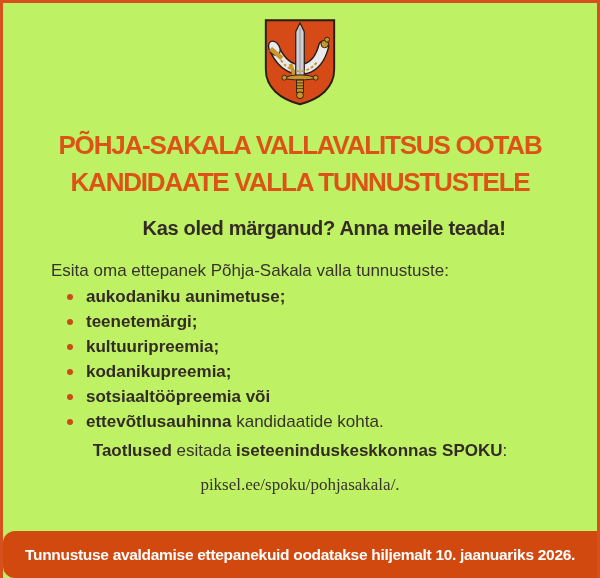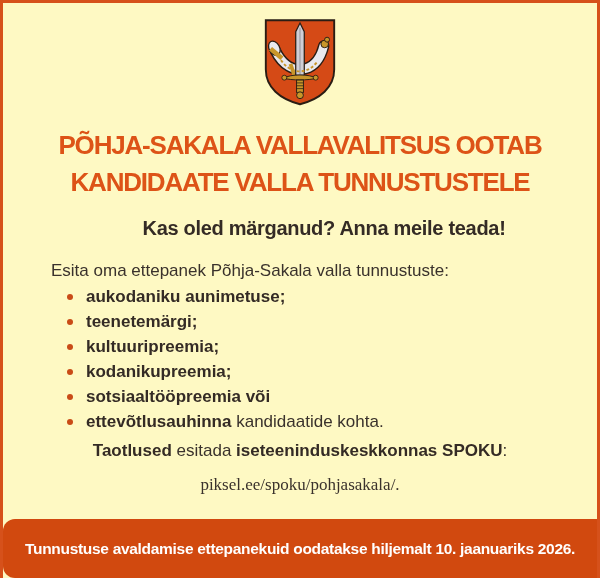--- a/index.html
+++ b/index.html
@@ -1,20 +1,20 @@
 <!DOCTYPE html>
 <html><head>
 <meta charset="utf-8">
 <style>
   html,body{margin:0;padding:0;background:#ffffff;}
   .poster{
     position:relative;
     width:600px;height:578px;
     box-sizing:border-box;
-    background:#fef9c3;
+    background:#bef264;
     border:3px solid #d6511b;
     border-bottom:none;
     overflow:hidden;
     font-family:"Liberation Sans", sans-serif;
     color:#362d27;
   }
   .crest{display:block;margin:13px auto 0;}
   h1{
     margin:19px 0 0;
     text-align:center;
@@ -79,21 +79,21 @@
     margin:1px 0 0;
     text-align:center;
     font-size:17px;
     line-height:22px;
     color:#3a322c;
     font-family:Liberation Serif, serif;
   }
   .footer{
     position:absolute;
     left:0;right:0;bottom:0;
-    height:59px;
+    height:47px;
     background:#d1490f;
     border-radius:12px 0 0 12px;
     display:flex;
     align-items:center;
     justify-content:center;
   }
   .footer span{
     color:#ffffff;
     font-weight:bold;
     font-size:15.5px;

